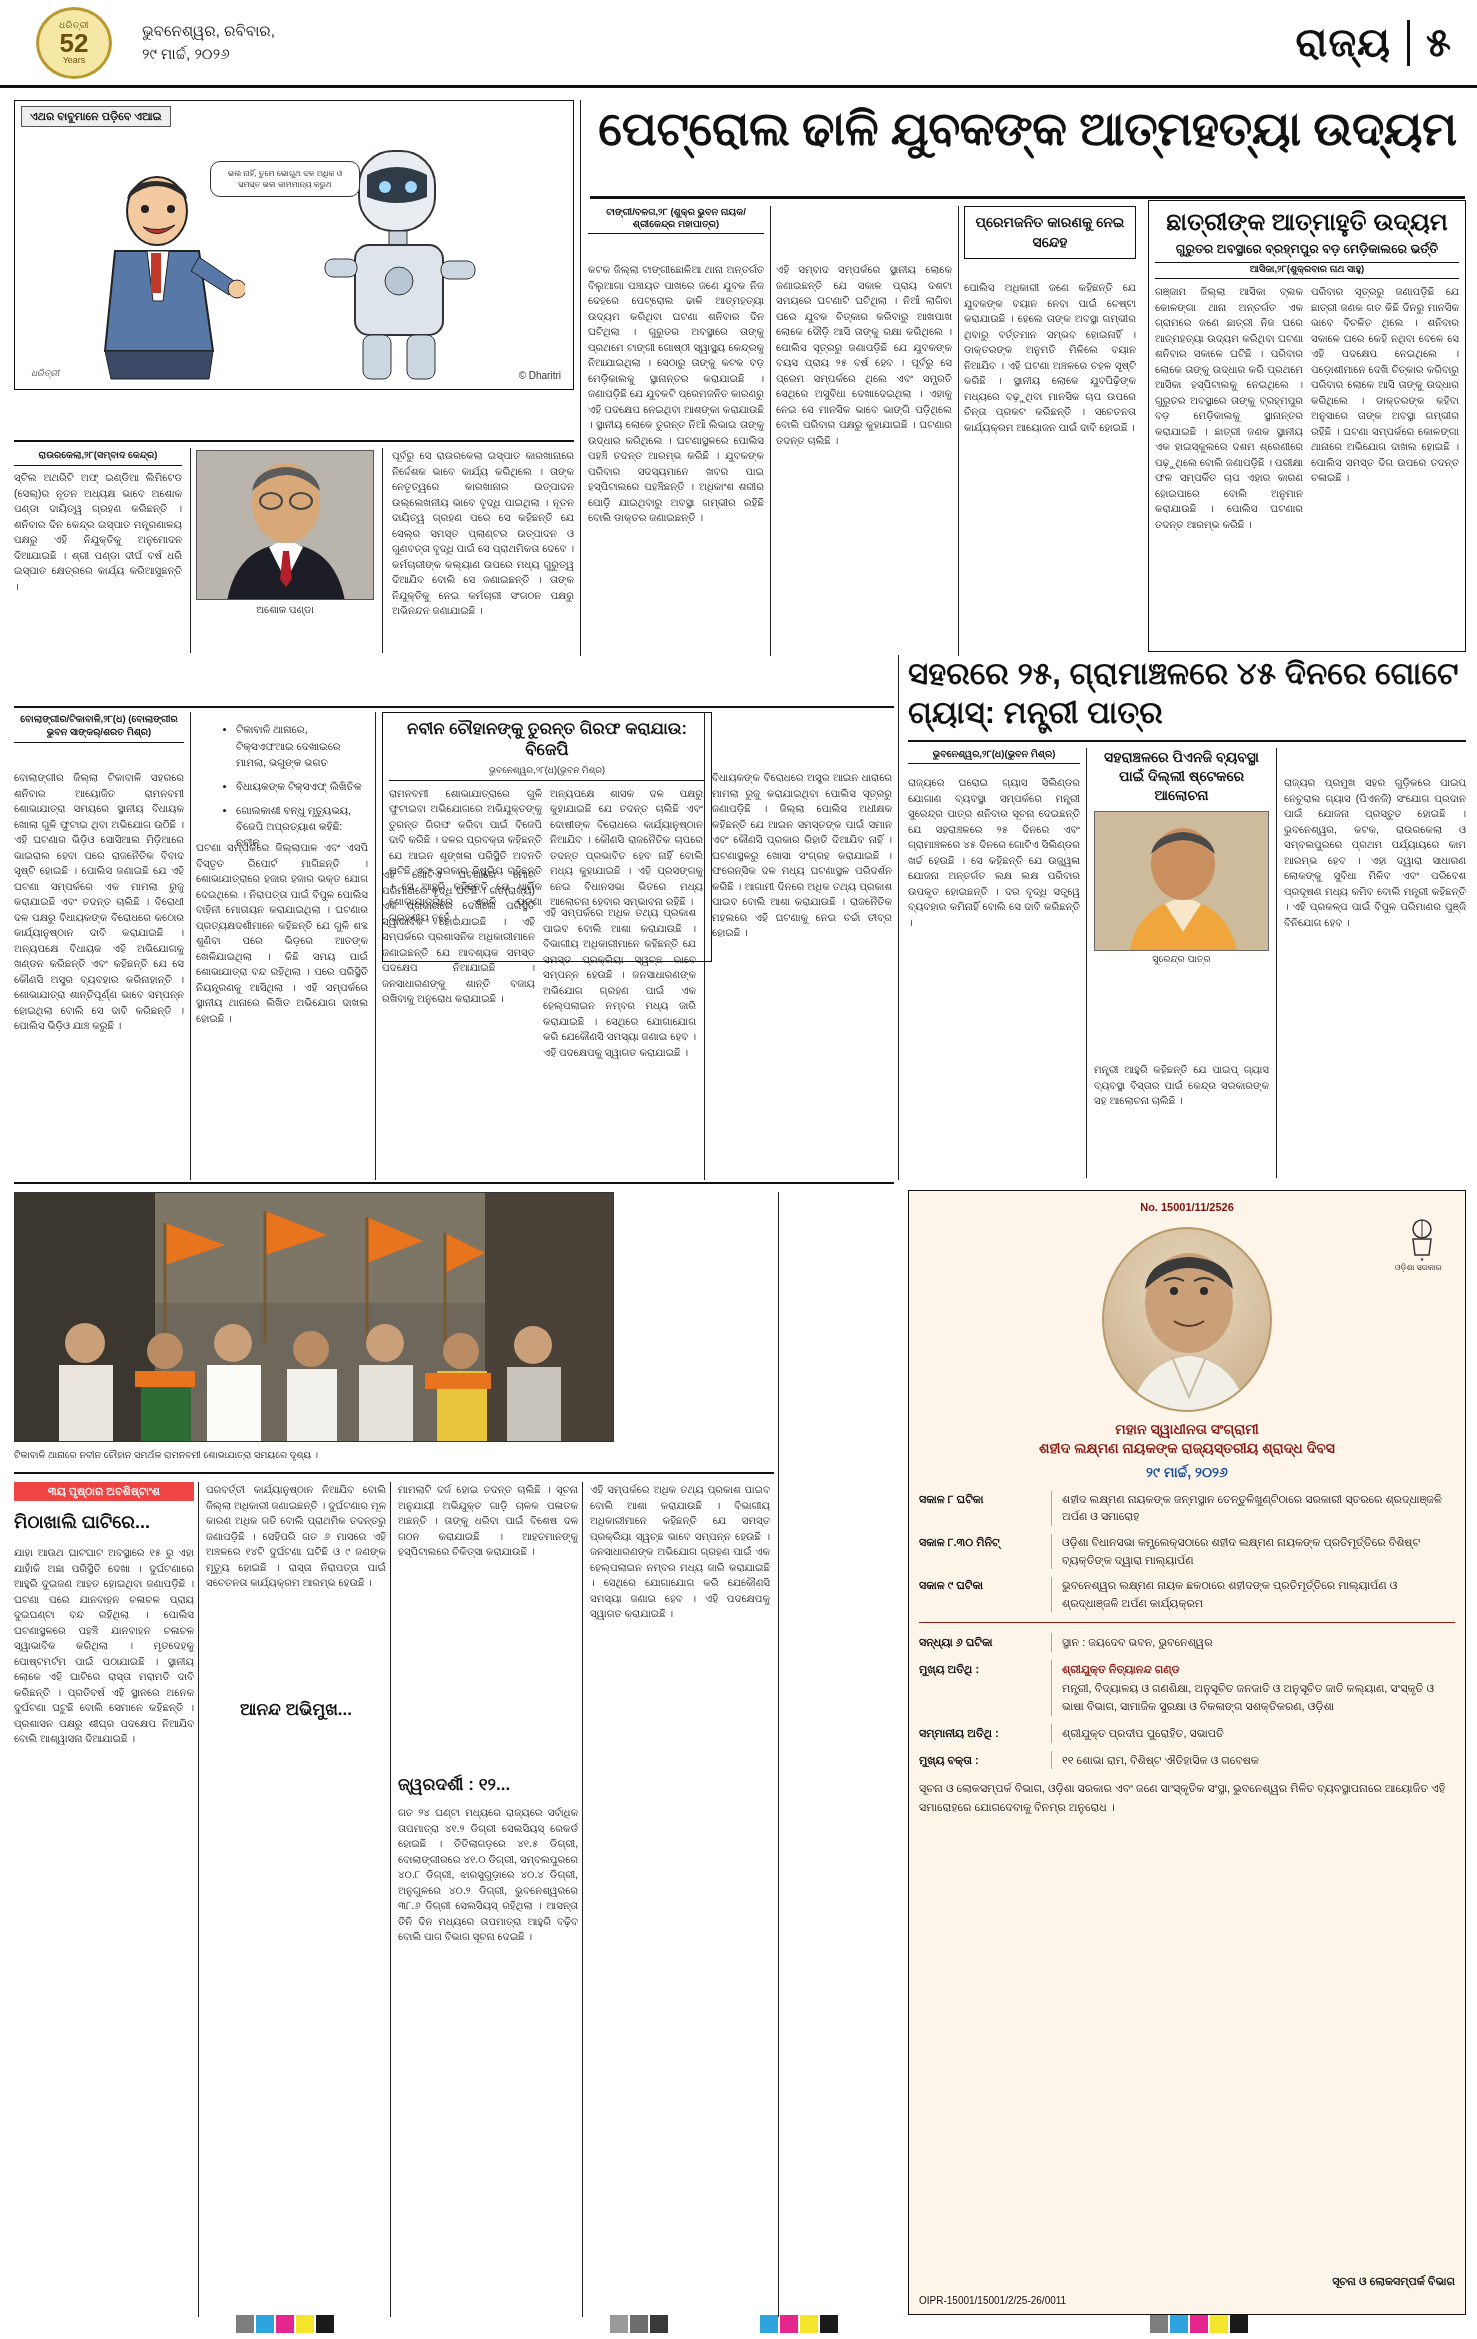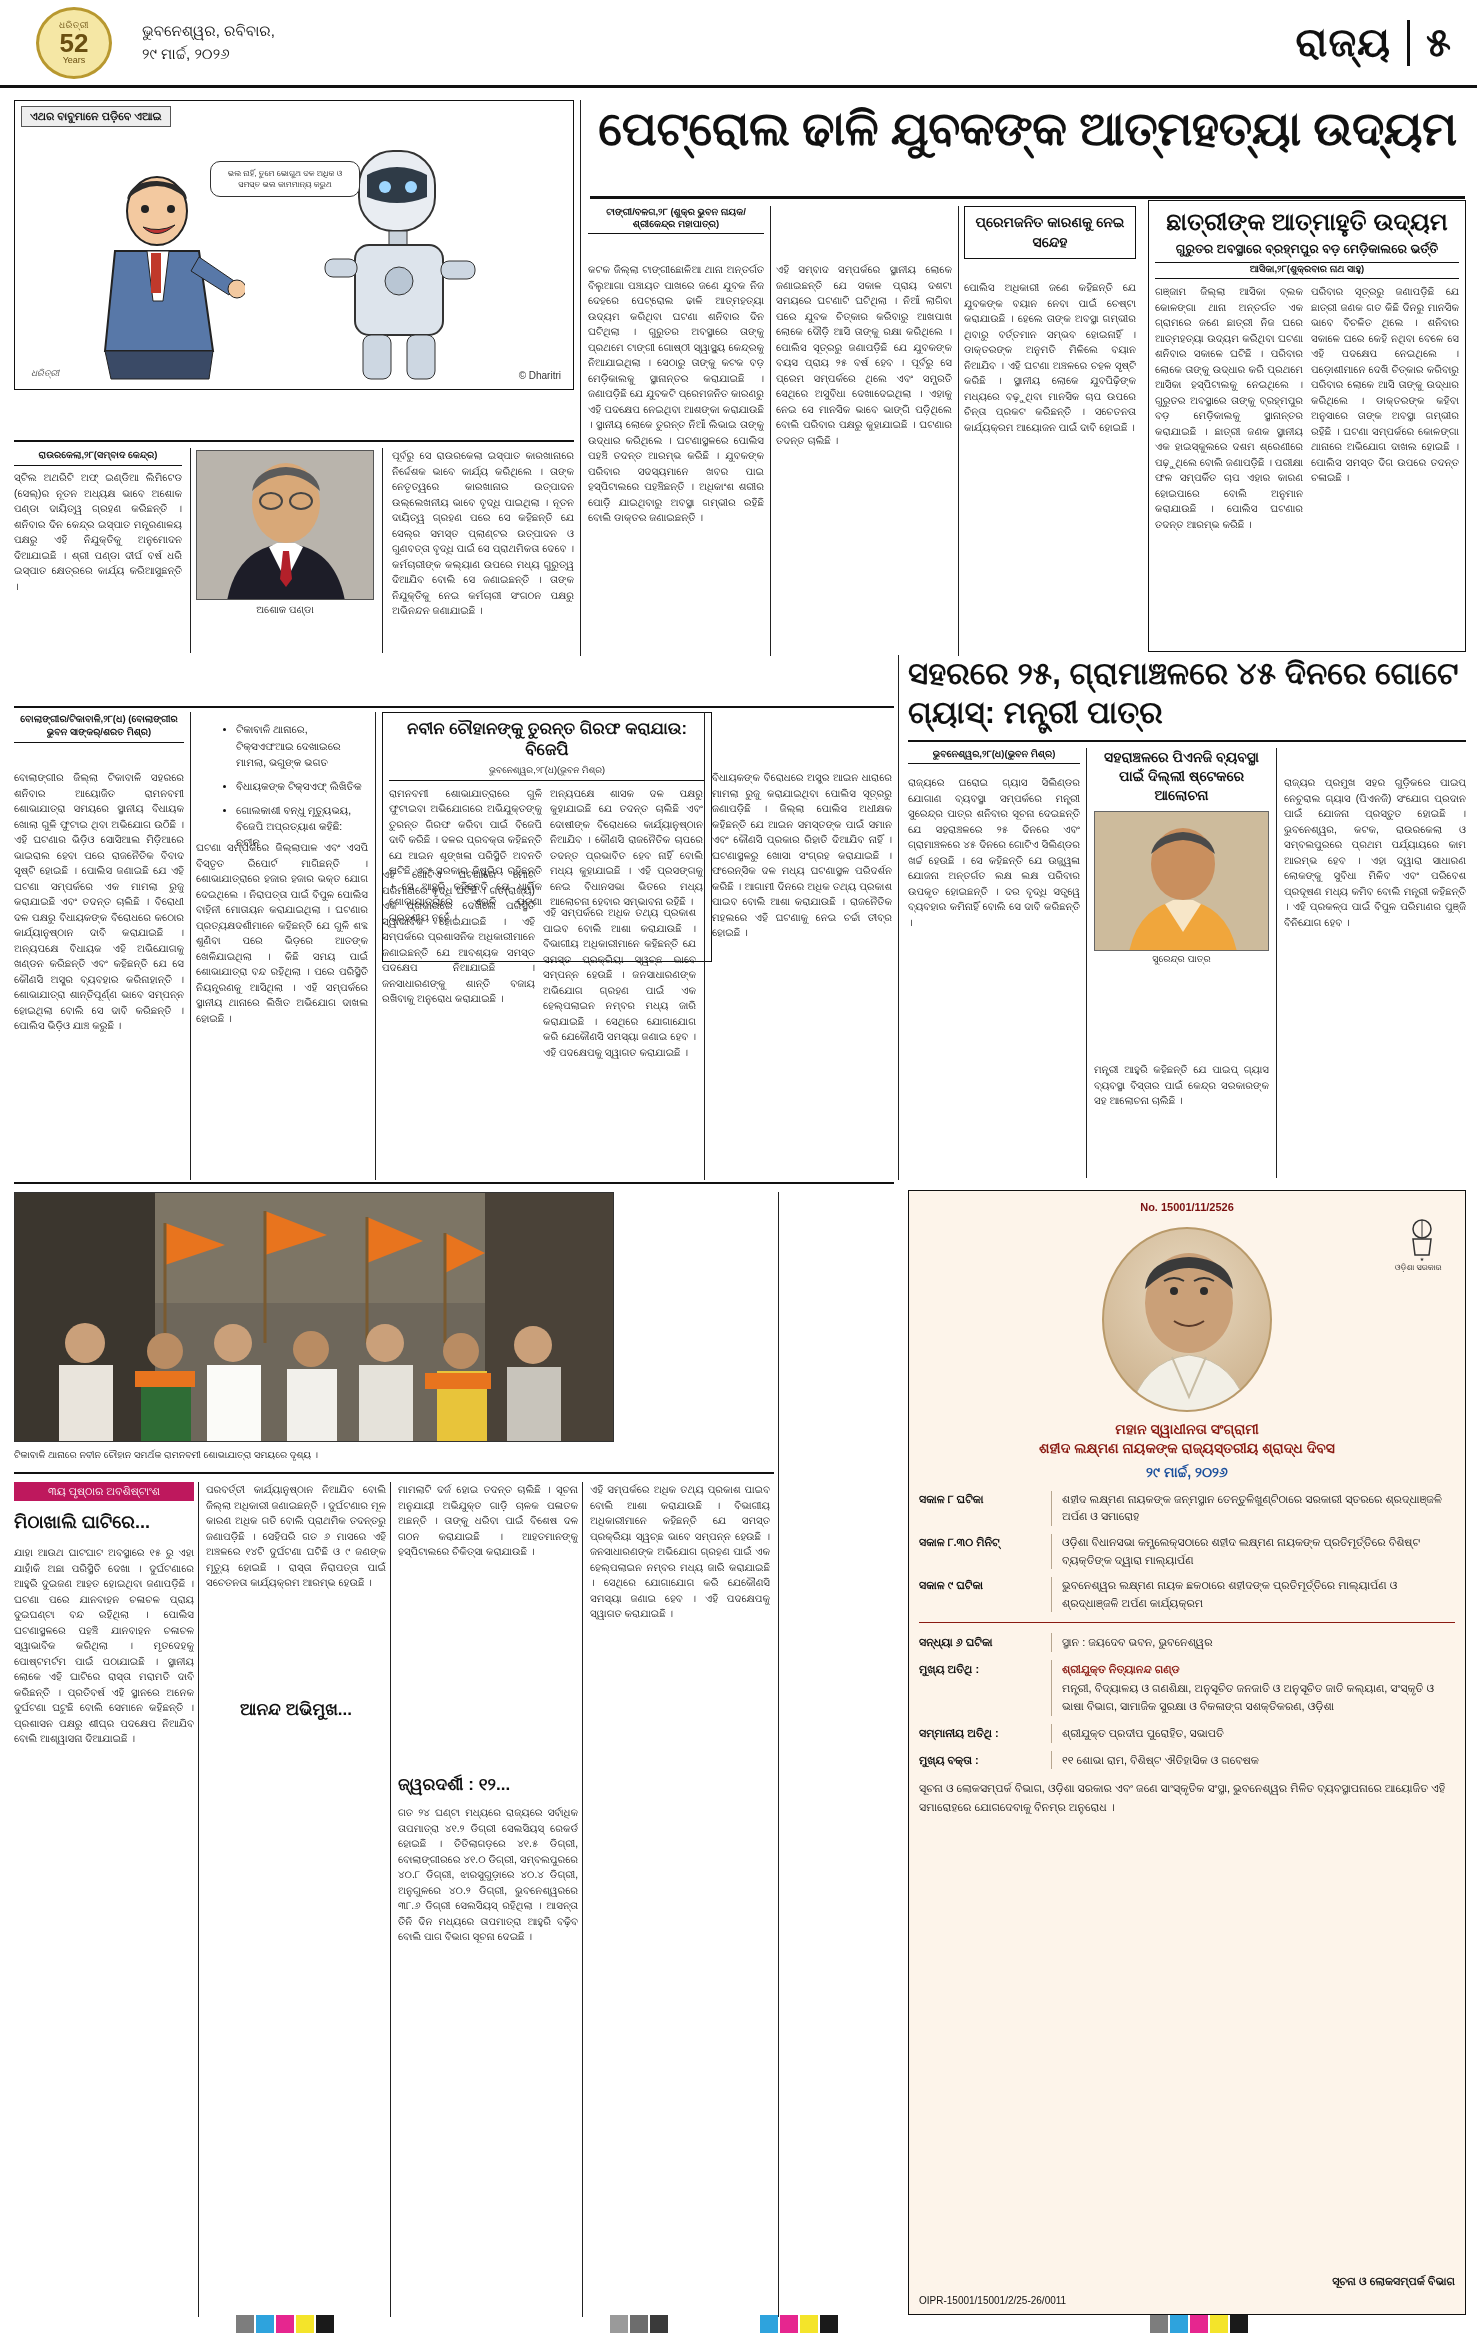--- a/index.html
+++ b/index.html
@@ -186,21 +186,21 @@
     background:#5a5248;
   }
   .rally-cap {
     position:absolute; left:14px; top:1448px; width:600px;
     font-size:9.5px; line-height:1.4;
   }
 
   
   .cont-hdr {
     position:absolute; left:14px; top:1482px; width:180px;
-    background:#be185d; color:#fff; font-size:11px; font-weight:normal;
+    background:#ef4444; color:#fff; font-size:11px; font-weight:bold;
     text-align:center; padding:3px 4px;
   }
   .cont-title1 { position:absolute; left:14px; top:1512px; width:180px; font-size:18px; font-weight:bold; }
   .cont-c1 { position:absolute; left:14px; top:1545px; width:180px; height:770px; }
   .cont-c2 { position:absolute; left:206px; top:1482px; width:180px; height:833px; }
   .cont-title2 { position:absolute; left:206px; top:1700px; width:180px; font-size:17px; font-weight:bold; text-align:center;}
   .cont-c3 { position:absolute; left:398px; top:1482px; width:180px; height:833px; }
   .cont-title3 { position:absolute; left:398px; top:1775px; width:180px; font-size:17px; font-weight:bold; }
   .cont-c4 { position:absolute; left:590px; top:1482px; width:180px; height:833px; }
   .cont-c5 { position:absolute; left:398px; top:1805px; width:180px; height:510px; }

